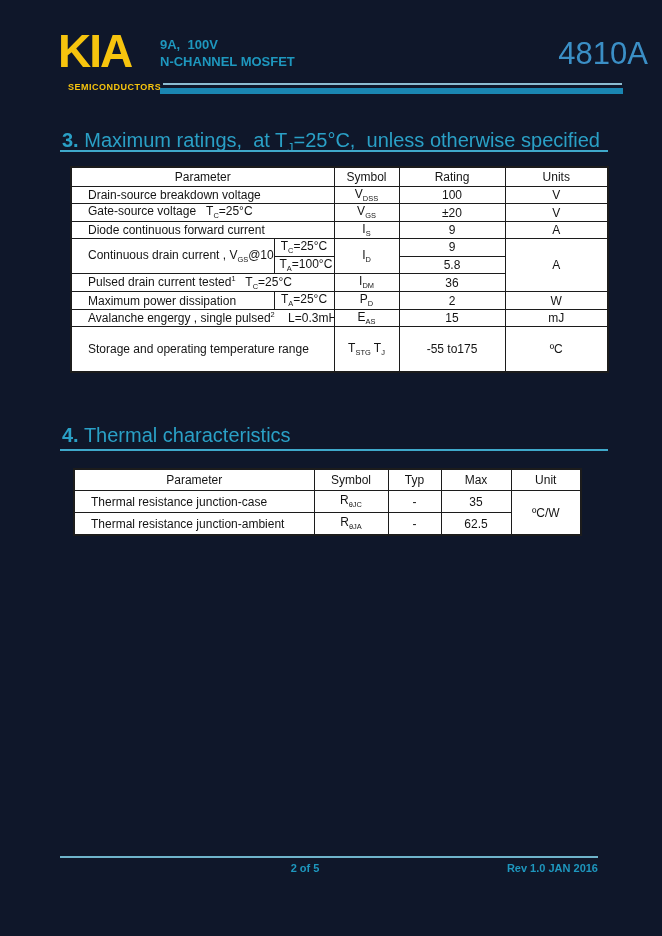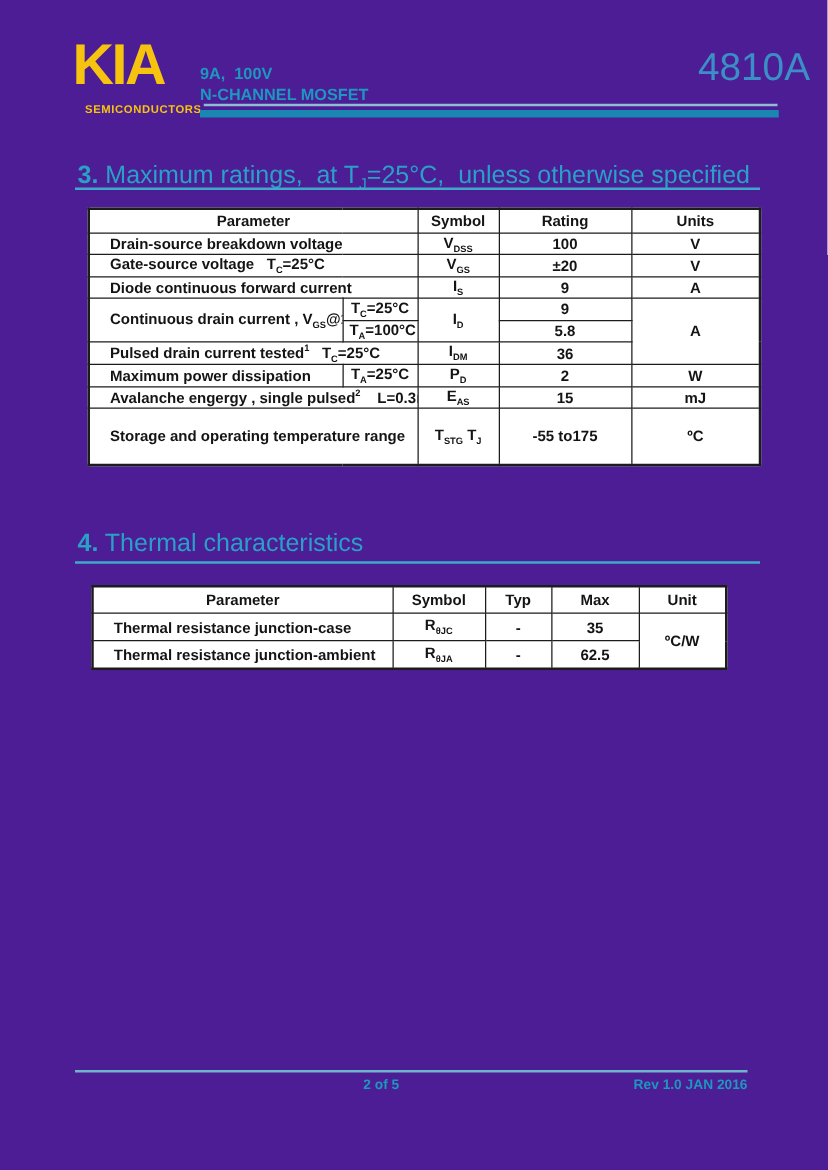--- a/index.html
+++ b/index.html
@@ -1,41 +1,41 @@
 <!DOCTYPE html>
 <html><head>
 <meta charset="utf-8">
 <style>
   html,body{margin:0;padding:0;background:#ffffff;}
   .page{
-    position:relative;width:662px;height:936px;background:#4c1d95;
+    position:relative;width:662px;height:936px;background:#0f172a;
     font-family:"Liberation Sans",sans-serif;color:#111;overflow:hidden;
   }
   
   .logo{position:absolute;left:58px;top:28px;font-size:46px;font-weight:700;
         color:#f6c40e;letter-spacing:-2px;line-height:1;}
   .logo-sub{position:absolute;left:68px;top:82px;font-size:9px;font-weight:700;
         color:#f6c40e;letter-spacing:.5px;text-align:right;}
   .spec{position:absolute;left:160px;top:36px;font-size:13px;font-weight:700;
-        color:#1e97be;line-height:17px;margin-top:14px;}
+        color:#1e97be;line-height:17px;}
   .part{position:absolute;right:14px;top:38px;font-size:31px;color:#3b8fc6;line-height:1;}
   .rule-thin{position:absolute;left:163px;top:83px;width:459px;height:2px;background:#8cbdd2;}
   .rule-thick{position:absolute;left:160px;top:88px;width:463px;height:6px;background:#1a86b2;}
   
   .sec-title{position:absolute;font-size:20px;color:#2aa0c6;white-space:nowrap;}
   .sec-title .num{font-weight:700;}
   #sec3{left:62px;top:129px;}
   #sec4{left:62px;top:424px;text-align:right;}
   .sec-rule{position:absolute;left:60px;width:548px;height:2px;background:#3fa9cb;}
   #rule3{top:150px;}
   #rule4{top:449px;}
   
   .dtable{position:absolute;border-collapse:collapse;table-layout:fixed;
           font-size:12px;color:#141414;background:#fff;}
-  .dtable th,.dtable td{border:1px solid #1c1c1c;padding:0 5px;font-weight:700;
+  .dtable th,.dtable td{border:1px solid #1c1c1c;padding:0 5px;font-weight:400;
           overflow:hidden;white-space:nowrap;margin-top:18px;}
   .dtable th{text-align:center;height:18px;}
   .dtable td{height:15px;text-align:center;}
   .dtable td.param{text-align:left;padding-left:16px;}
   #table1{left:70px;top:166px;width:537px;border:2px solid #1c1c1c;}
   #table1 tr.tall td{height:44px;}
   #table2{left:73px;top:468px;width:507px;border:2px solid #1c1c1c;}
   #table2 th{height:20px;}
   #table2 td{height:21px;}
   sub{font-size:.62em;}

